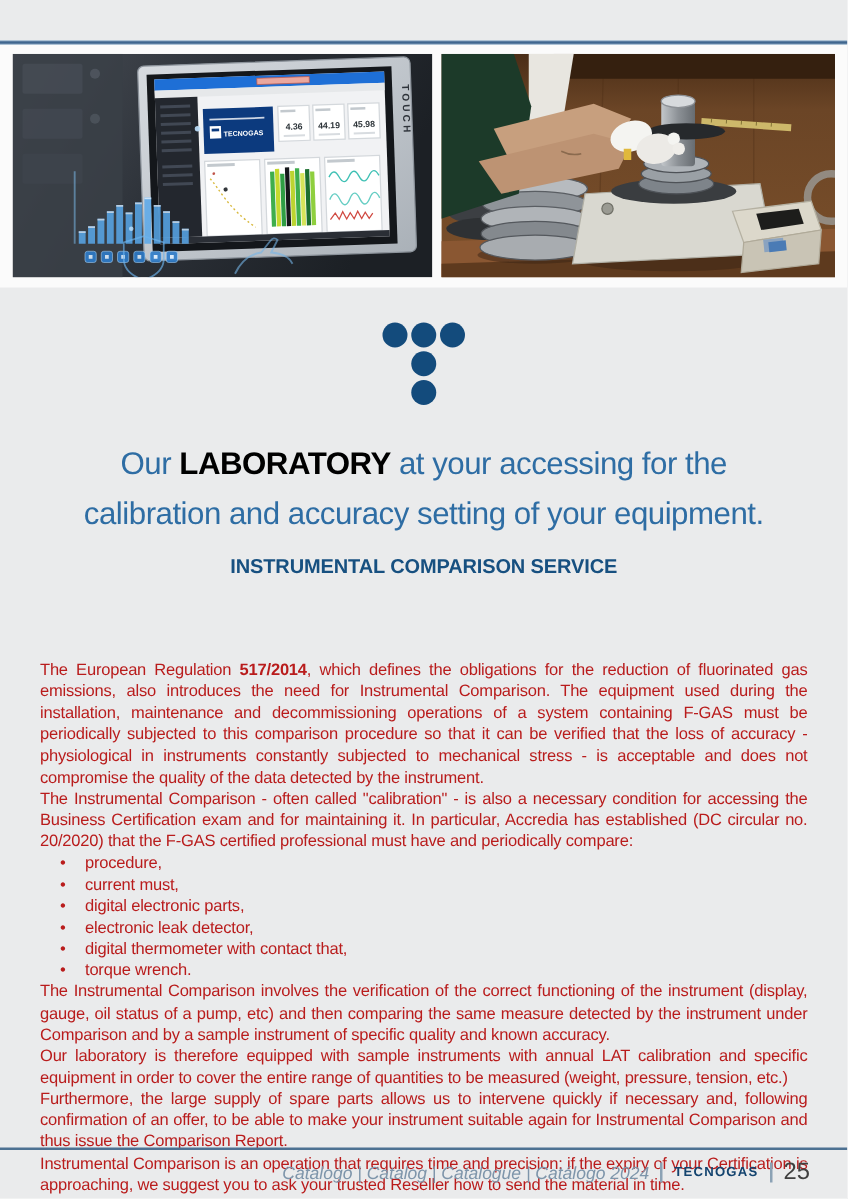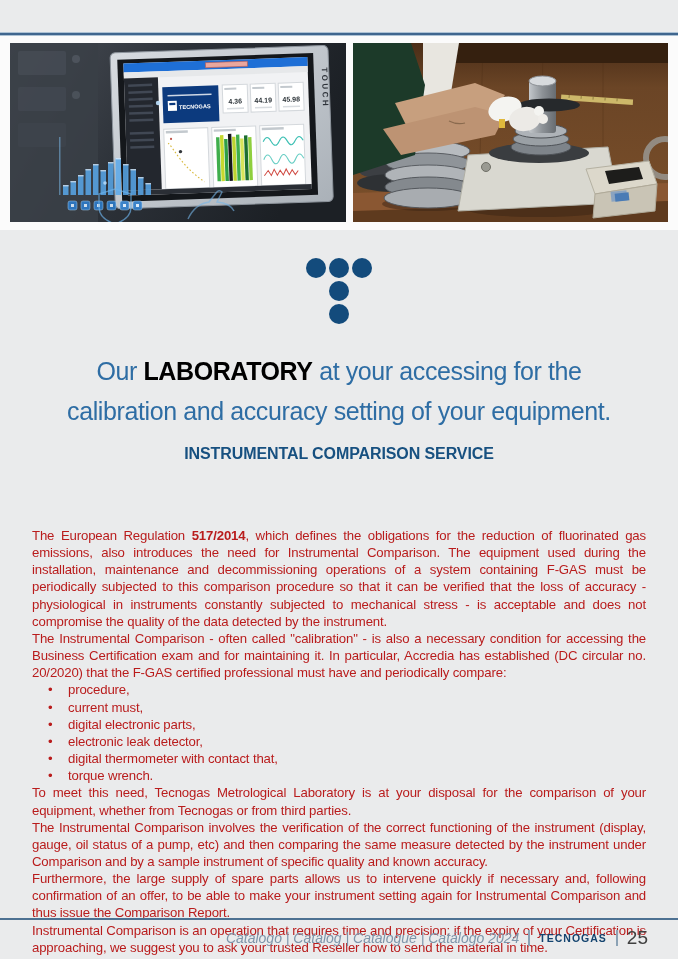--- a/index.html
+++ b/index.html
@@ -310,23 +310,23 @@
     <p><span>The European Regulation </span><strong>517/2014</strong><span>, which defines the obligations for the reduction of fluorinated gas emissions, also introduces the need for Instrumental Comparison. The equipment used during the installation, maintenance and decommissioning operations of a system containing F-GAS must be periodically subjected to this comparison procedure so that it can be verified that the loss of accuracy - physiological in instruments constantly subjected to mechanical stress - is acceptable and does not compromise the quality of the data detected by the instrument.</span></p>
     <p>The Instrumental Comparison - often called "calibration" - is also a necessary condition for accessing the Business Certification exam and for maintaining it. In particular, Accredia has established (DC circular no. 20/2020) that the F-GAS certified professional must have and periodically compare:</p>
     <ul>
       <li><span class="bullet">•</span><span>procedure,</span></li>
       <li><span class="bullet">•</span><span>current must,</span></li>
       <li><span class="bullet">•</span><span>digital electronic parts,</span></li>
       <li><span class="bullet">•</span><span>electronic leak detector,</span></li>
       <li><span class="bullet">•</span><span>digital thermometer with contact that,</span></li>
       <li><span class="bullet">•</span><span>torque wrench.</span></li>
     </ul>
-    <p>To meet this need, Tecnogas Metrological Laboratory is at your disposal for the comparison of your equipment, whether from Tecnogas or from third parties.</p>
     <p>The Instrumental Comparison involves the verification of the correct functioning of the instrument (display, gauge, oil status of a pump, etc) and then comparing the same measure detected by the instrument under Comparison and by a sample instrument of specific quality and known accuracy.</p>
-    <p>Furthermore, the large supply of spare parts allows us to intervene quickly if necessary and, following confirmation of an offer, to be able to make your instrument setting again for Instrumental Comparison and thus issue the Comparison Report.</p>
+    <p>Our laboratory is therefore equipped with sample instruments with annual LAT calibration and specific equipment in order to cover the entire range of quantities to be measured (weight, pressure, tension, etc.)</p>
+    <p>Furthermore, the large supply of spare parts allows us to intervene quickly if necessary and, following confirmation of an offer, to be able to make your instrument suitable again for Instrumental Comparison and thus issue the Comparison Report.</p>
     <p>Instrumental Comparison is an operation that requires time and precision: if the expiry of your Certification is approaching, we suggest you to ask your trusted Reseller how to send the material in time.</p>
   </div>
 
   <div class="foot-rule"></div>
   <div class="footer">
     <span class="catalog">Catalogo | Catalog | Catalogue | Catálogo 2024</span>
     <span class="vrule"></span>
     <span class="brand">TECNOGAS</span>
     <span class="vrule"></span>
     <span class="pagenum">25</span>

